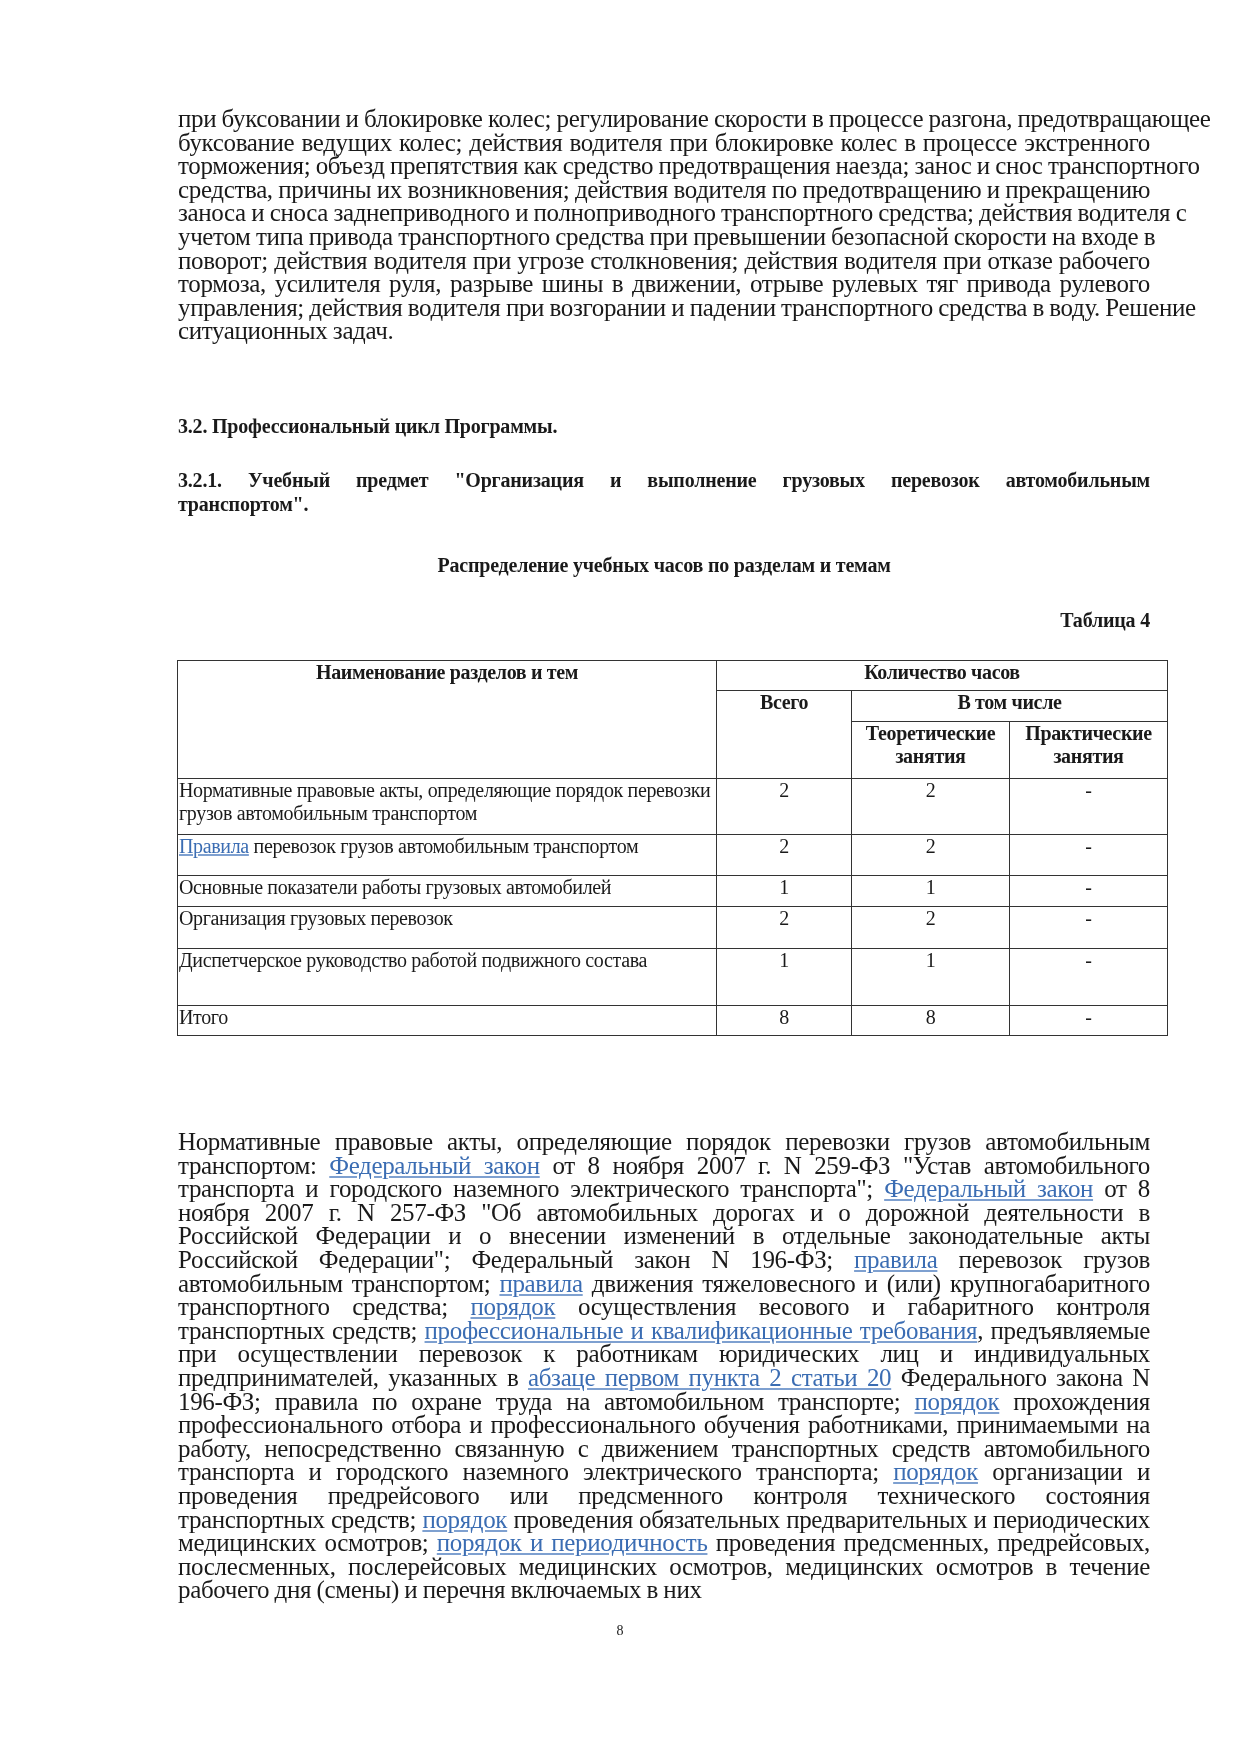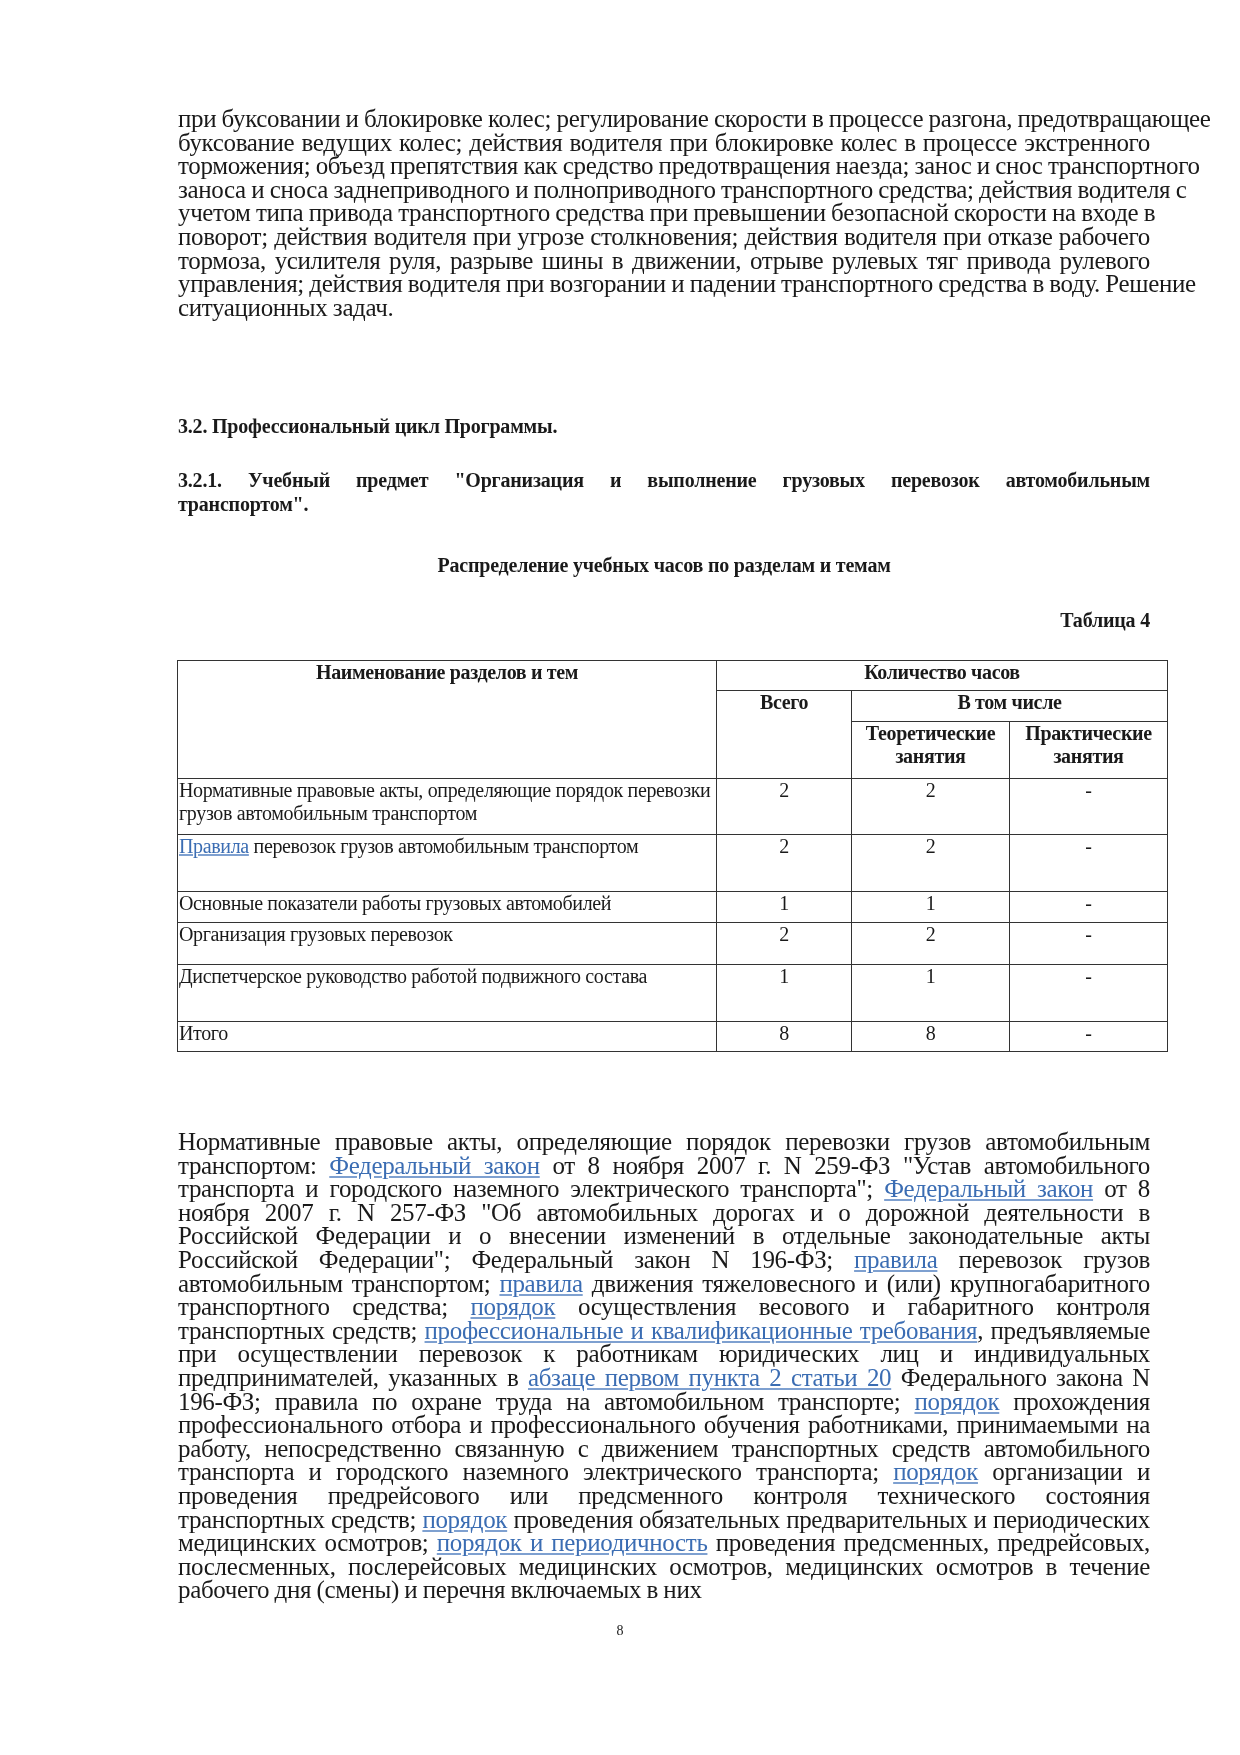--- a/index.html
+++ b/index.html
@@ -24,20 +24,21 @@
 </style>
 </head>
 <body>
 
 <div class="page">
 
   <div class="block para" style="top:107px;">
     <span class="line">при буксовании и блокировке колес; регулирование скорости в процессе разгона, предотвращающее</span>
     <span class="line">буксование ведущих колес; действия водителя при блокировке колес в процессе экстренного</span>
     <span class="line">торможения; объезд препятствия как средство предотвращения наезда; занос и снос транспортного</span>
+    <span class="line">средства, причины их возникновения; действия водителя по предотвращению и прекращению</span>
     <span class="line">заноса и сноса заднеприводного и полноприводного транспортного средства; действия водителя с</span>
     <span class="line">учетом типа привода транспортного средства при превышении безопасной скорости на входе в</span>
     <span class="line">поворот; действия водителя при угрозе столкновения; действия водителя при отказе рабочего</span>
     <span class="line">тормоза, усилителя руля, разрыве шины в движении, отрыве рулевых тяг привода рулевого</span>
     <span class="line">управления; действия водителя при возгорании и падении транспортного средства в воду. Решение</span>
     <span class="line last">ситуационных задач.</span>
   </div>
 
   <p class="block heading" style="top:414px;font-family:Liberation Serif, serif;">3.2. Профессиональный цикл Программы.</p>
 
@@ -69,21 +70,21 @@
     <tr style="height:57px;">
       <th>Теоретические занятия</th>
       <th>Практические занятия</th>
     </tr>
     <tr style="height:56px;">
       <td class="name">Нормативные правовые акты, определяющие порядок перевозки грузов автомобильным транспортом</td>
       <td class="num">2</td>
       <td class="num">2</td>
       <td class="num">-</td>
     </tr>
-    <tr style="height:57px;">
+    <tr style="height:41px;">
       <td class="name"><a class="lnk">Правила</a><span> перевозок грузов автомобильным транспортом</span></td>
       <td class="num">2</td>
       <td class="num">2</td>
       <td class="num">-</td>
     </tr>
     <tr style="height:31px;">
       <td class="name">Основные показатели работы грузовых автомобилей</td>
       <td class="num">1</td>
       <td class="num">1</td>
       <td class="num">-</td>

